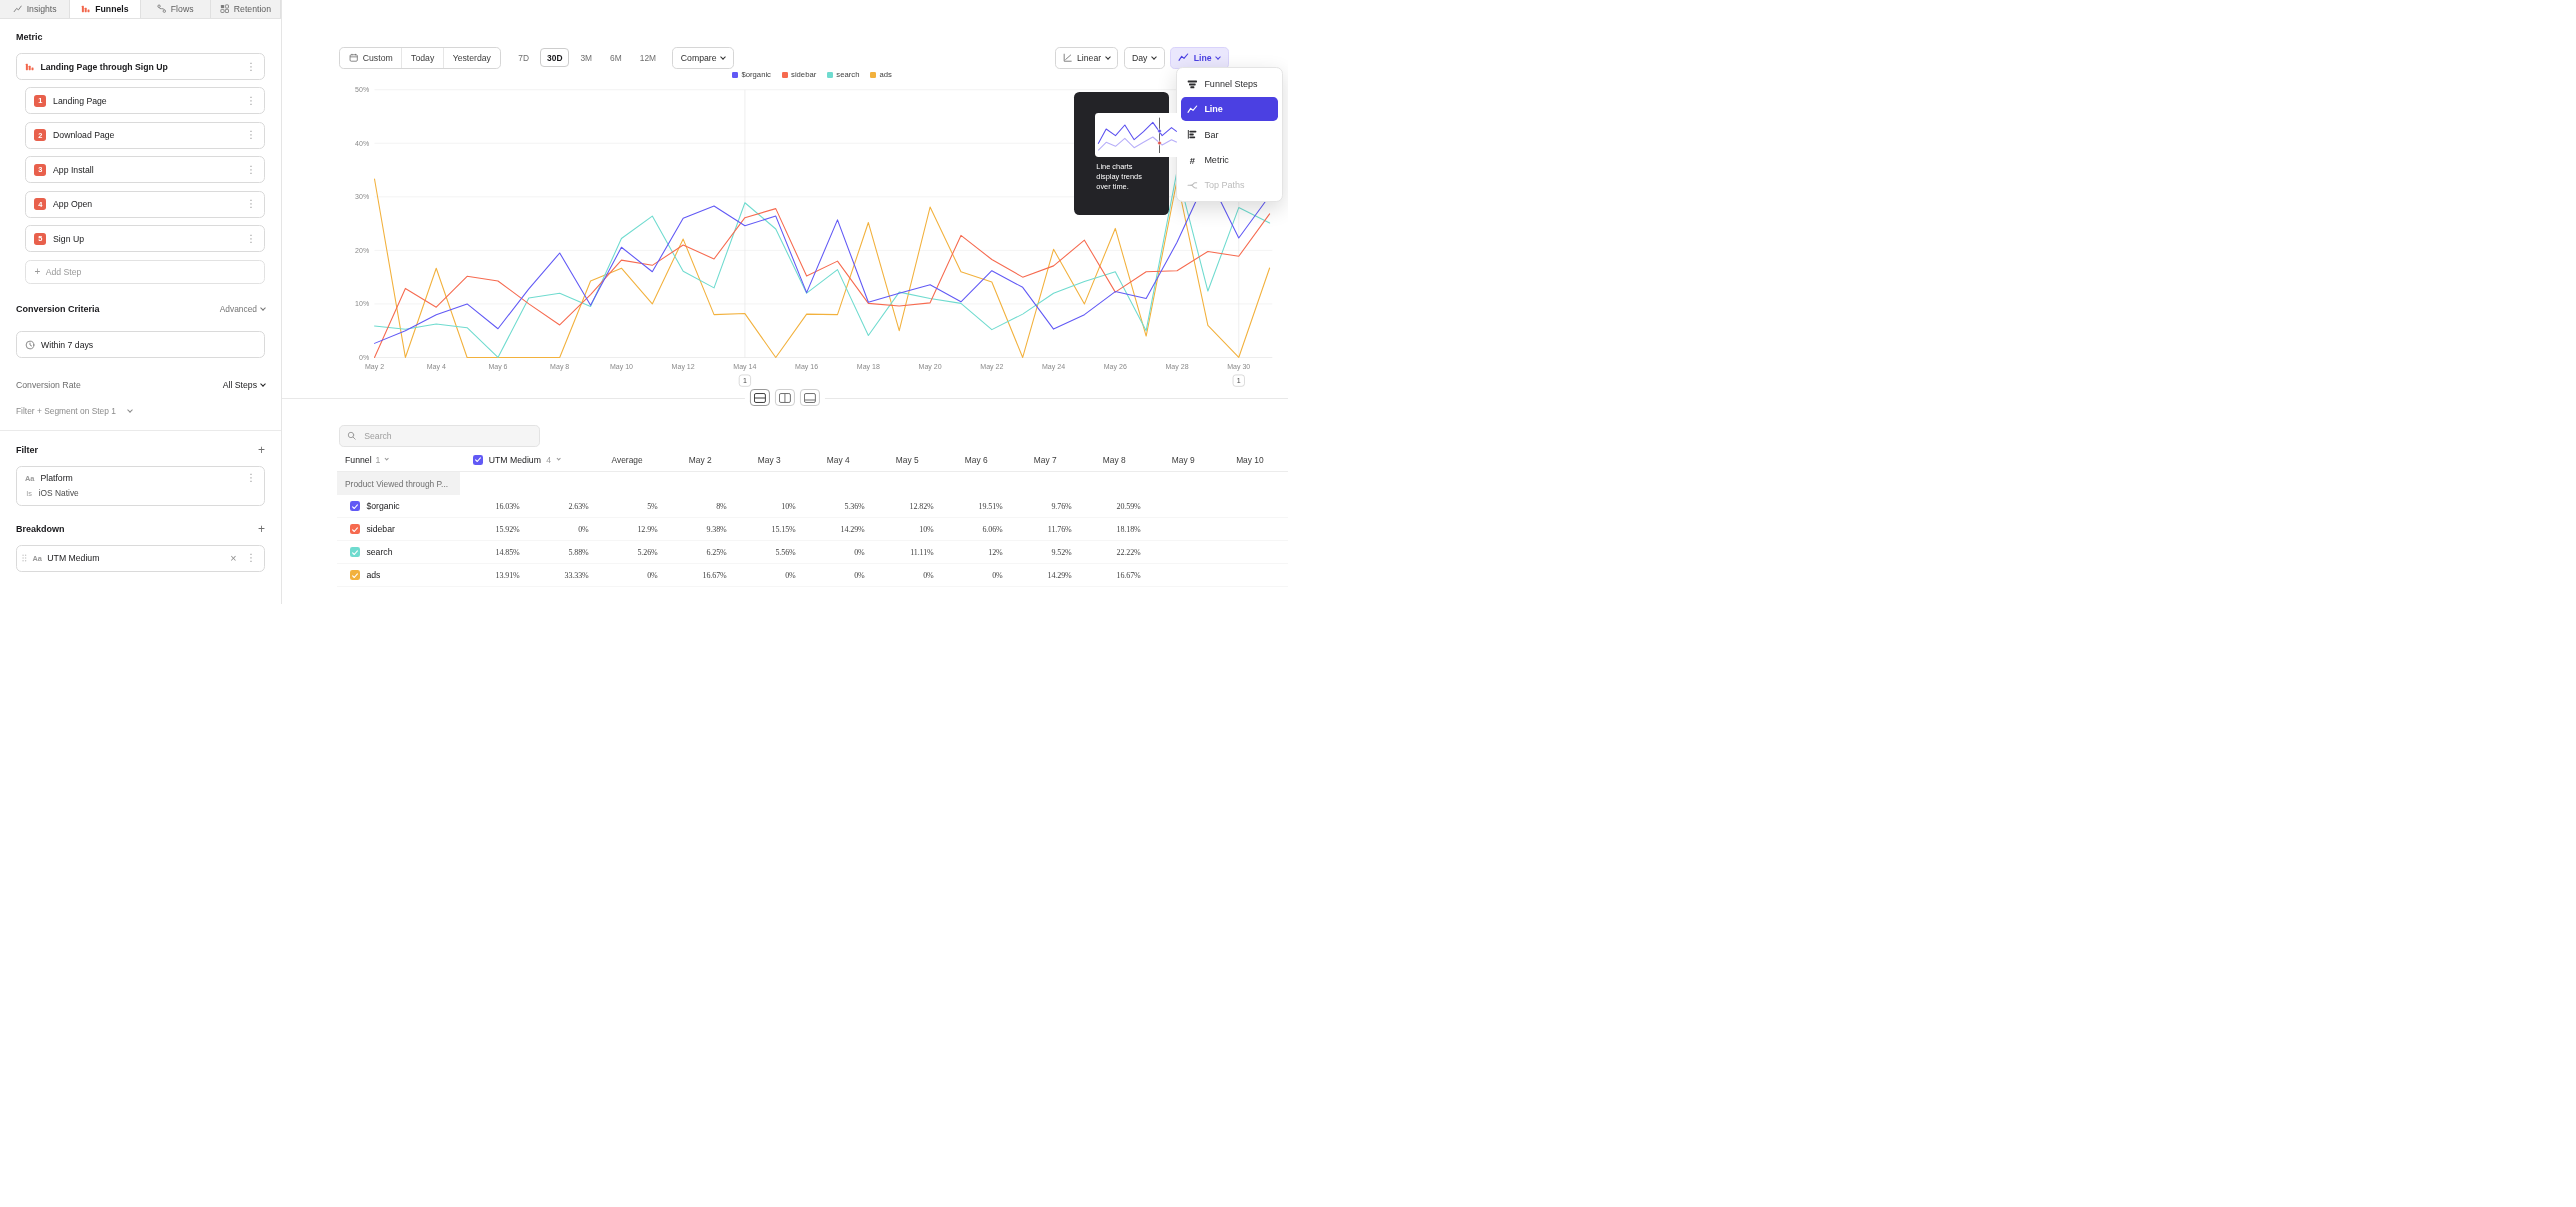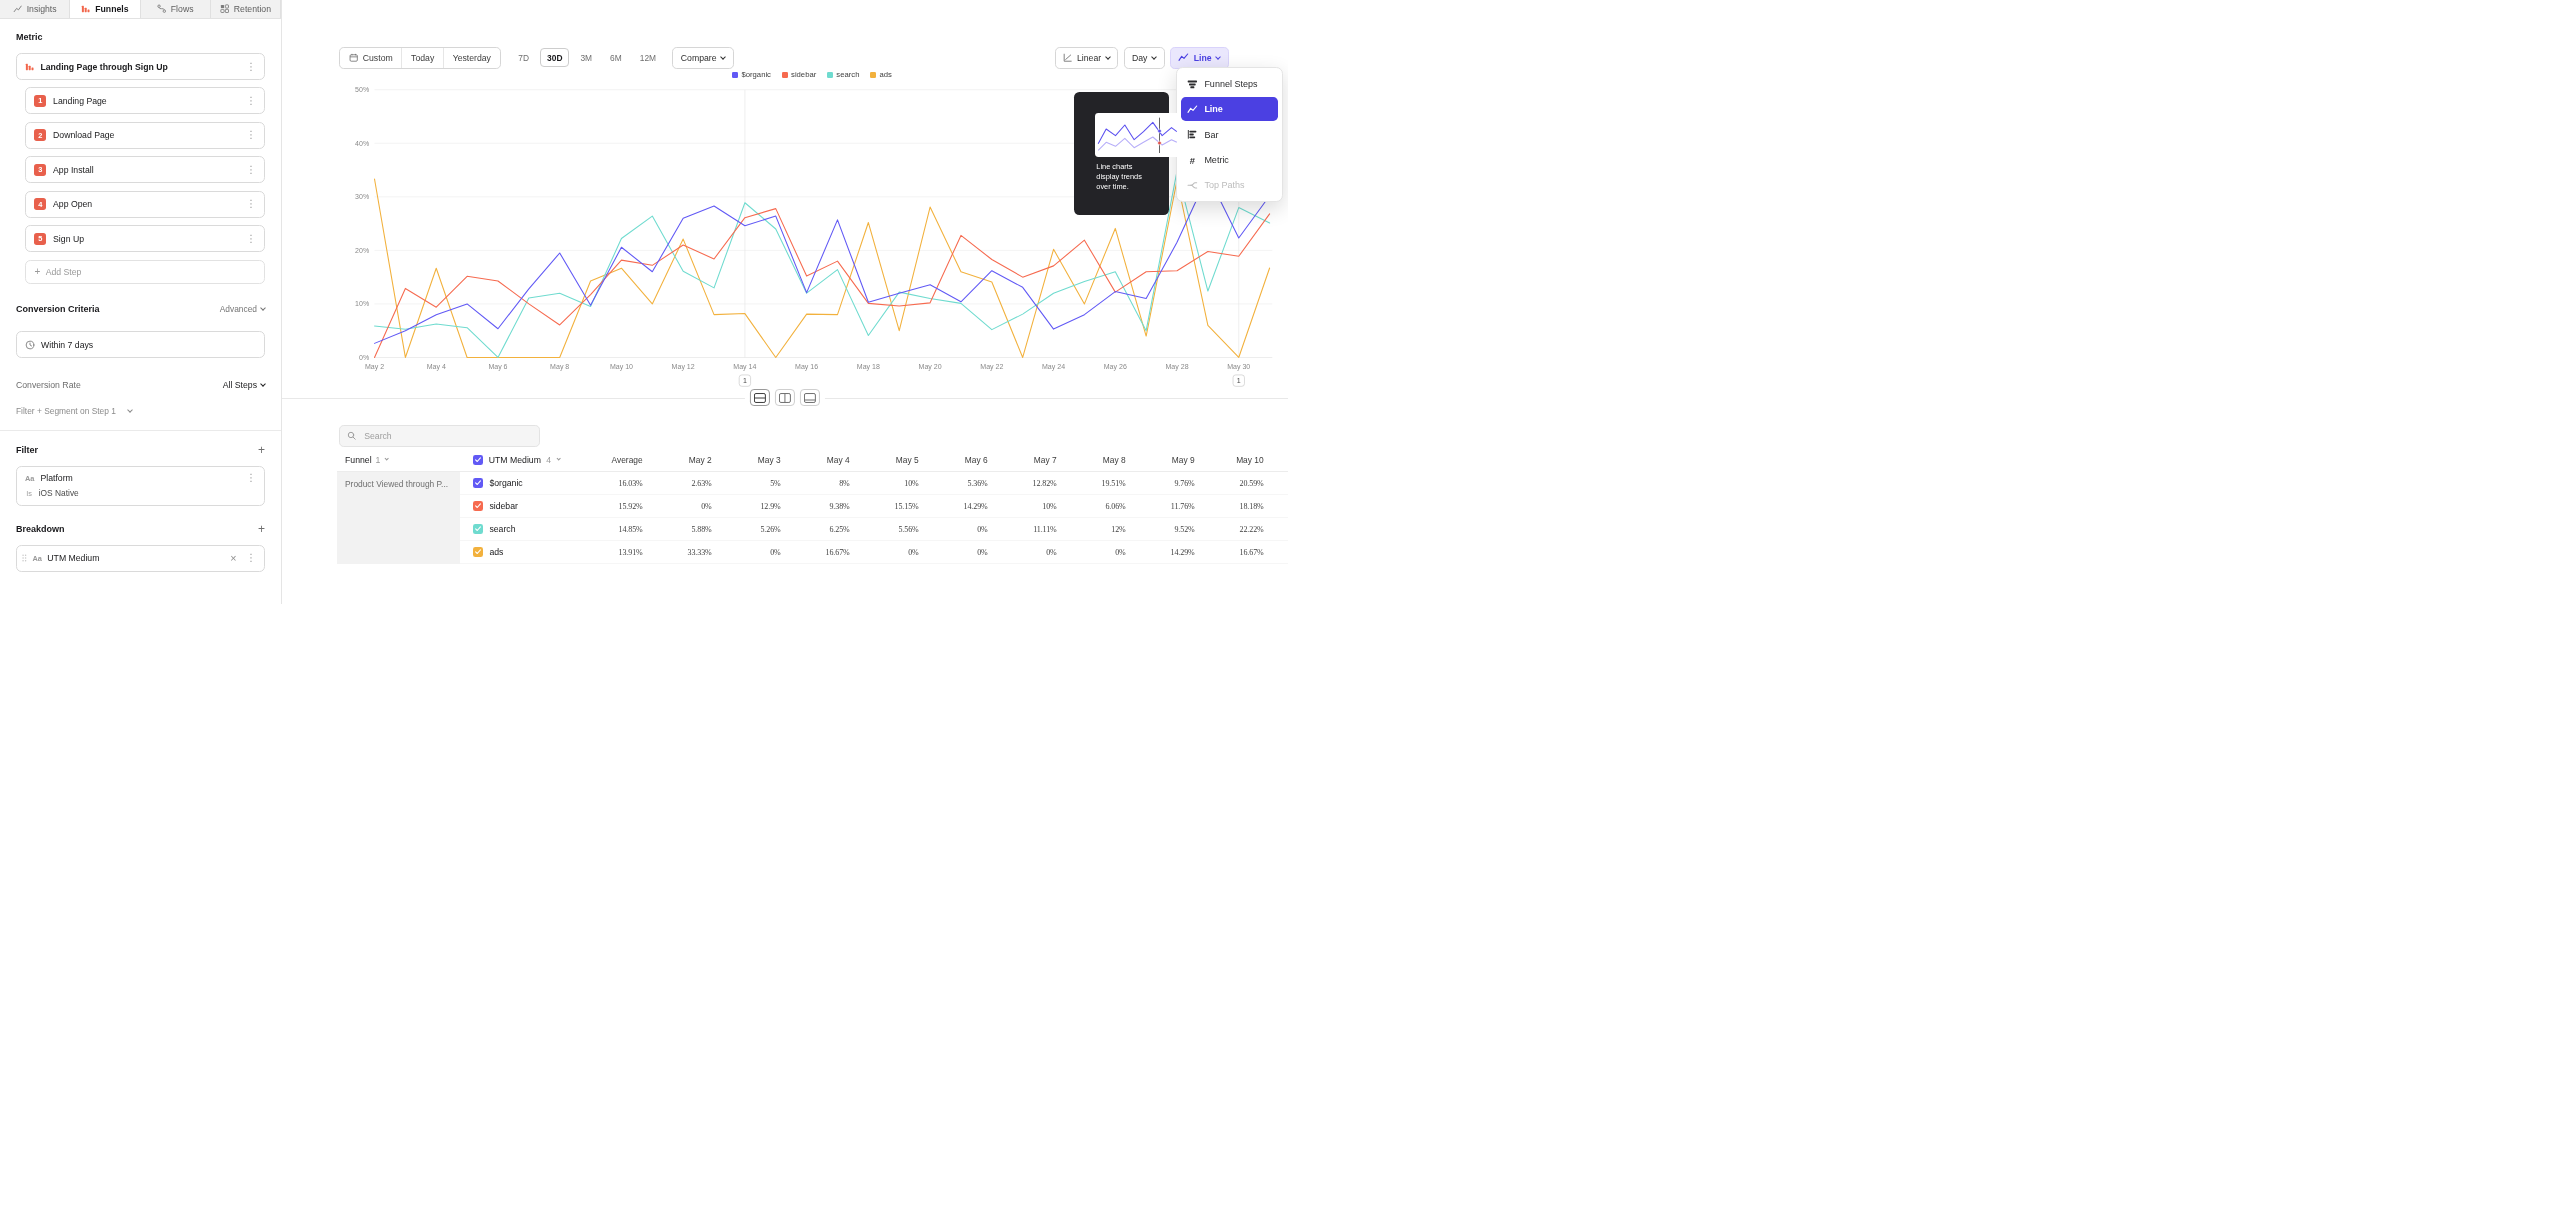--- a/index.html
+++ b/index.html
@@ -86,21 +86,21 @@
               border-radius:4.7px;display:flex;align-items:center;gap:5.4px;padding:0 7.4px;}
   .search-box input{border:none;background:transparent;outline:none;font-size:8.7px;color:#333;width:100%;font-family:inherit;}
   .search-box input::placeholder{color:#9e9e9e;}
 
   .table{position:absolute;left:55px;top:449px;right:0;}
   .thead{display:flex;height:23px;align-items:center;border-bottom:0.7px solid #ececec;}
   .th-funnel{width:123px;display:flex;gap:4px;align-items:center;padding-left:8px;font-size:8.7px;cursor:pointer;}
   .th-breakdown{width:121px;display:flex;gap:5.4px;align-items:center;padding-left:13.4px;font-size:8.7px;cursor:pointer;}
   .count{color:#9a9a9a;}
   .num-h{width:69px;flex:none;text-align:right;font-size:8.4px;color:#3c3c3c;padding-right:7.4px;}
-  .tbody{display:flex;}
+  .tbody{display:flex;flex-direction:column;}
   .group-cell{width:123px;background:#f2f2f2;padding:6.7px 8px;font-size:8.4px;color:#6f6f6f;
               white-space:nowrap;overflow:hidden;text-overflow:ellipsis;cursor:pointer;}
   .rows{flex:1;}
   .trow{display:flex;align-items:center;height:23px;border-bottom:0.7px solid #f6f6f6;}
   .series-cell{width:121px;display:flex;align-items:center;gap:6px;padding-left:13.4px;font-size:8.7px;color:#202022;}
   .chk{width:10px;height:10px;border-radius:2.3px;display:flex;align-items:center;justify-content:center;flex:none;cursor:pointer;}
   .num-c{width:69px;flex:none;text-align:right;font-family:Liberation Serif, serif;font-size:8px;
          color:#3e3e3e;padding-right:7.4px;letter-spacing:-0.1px;}
 
   .chart-menu{position:absolute;left:894px;top:67px;width:107px;background:#fff;border:0.7px solid #e4e4e4;

